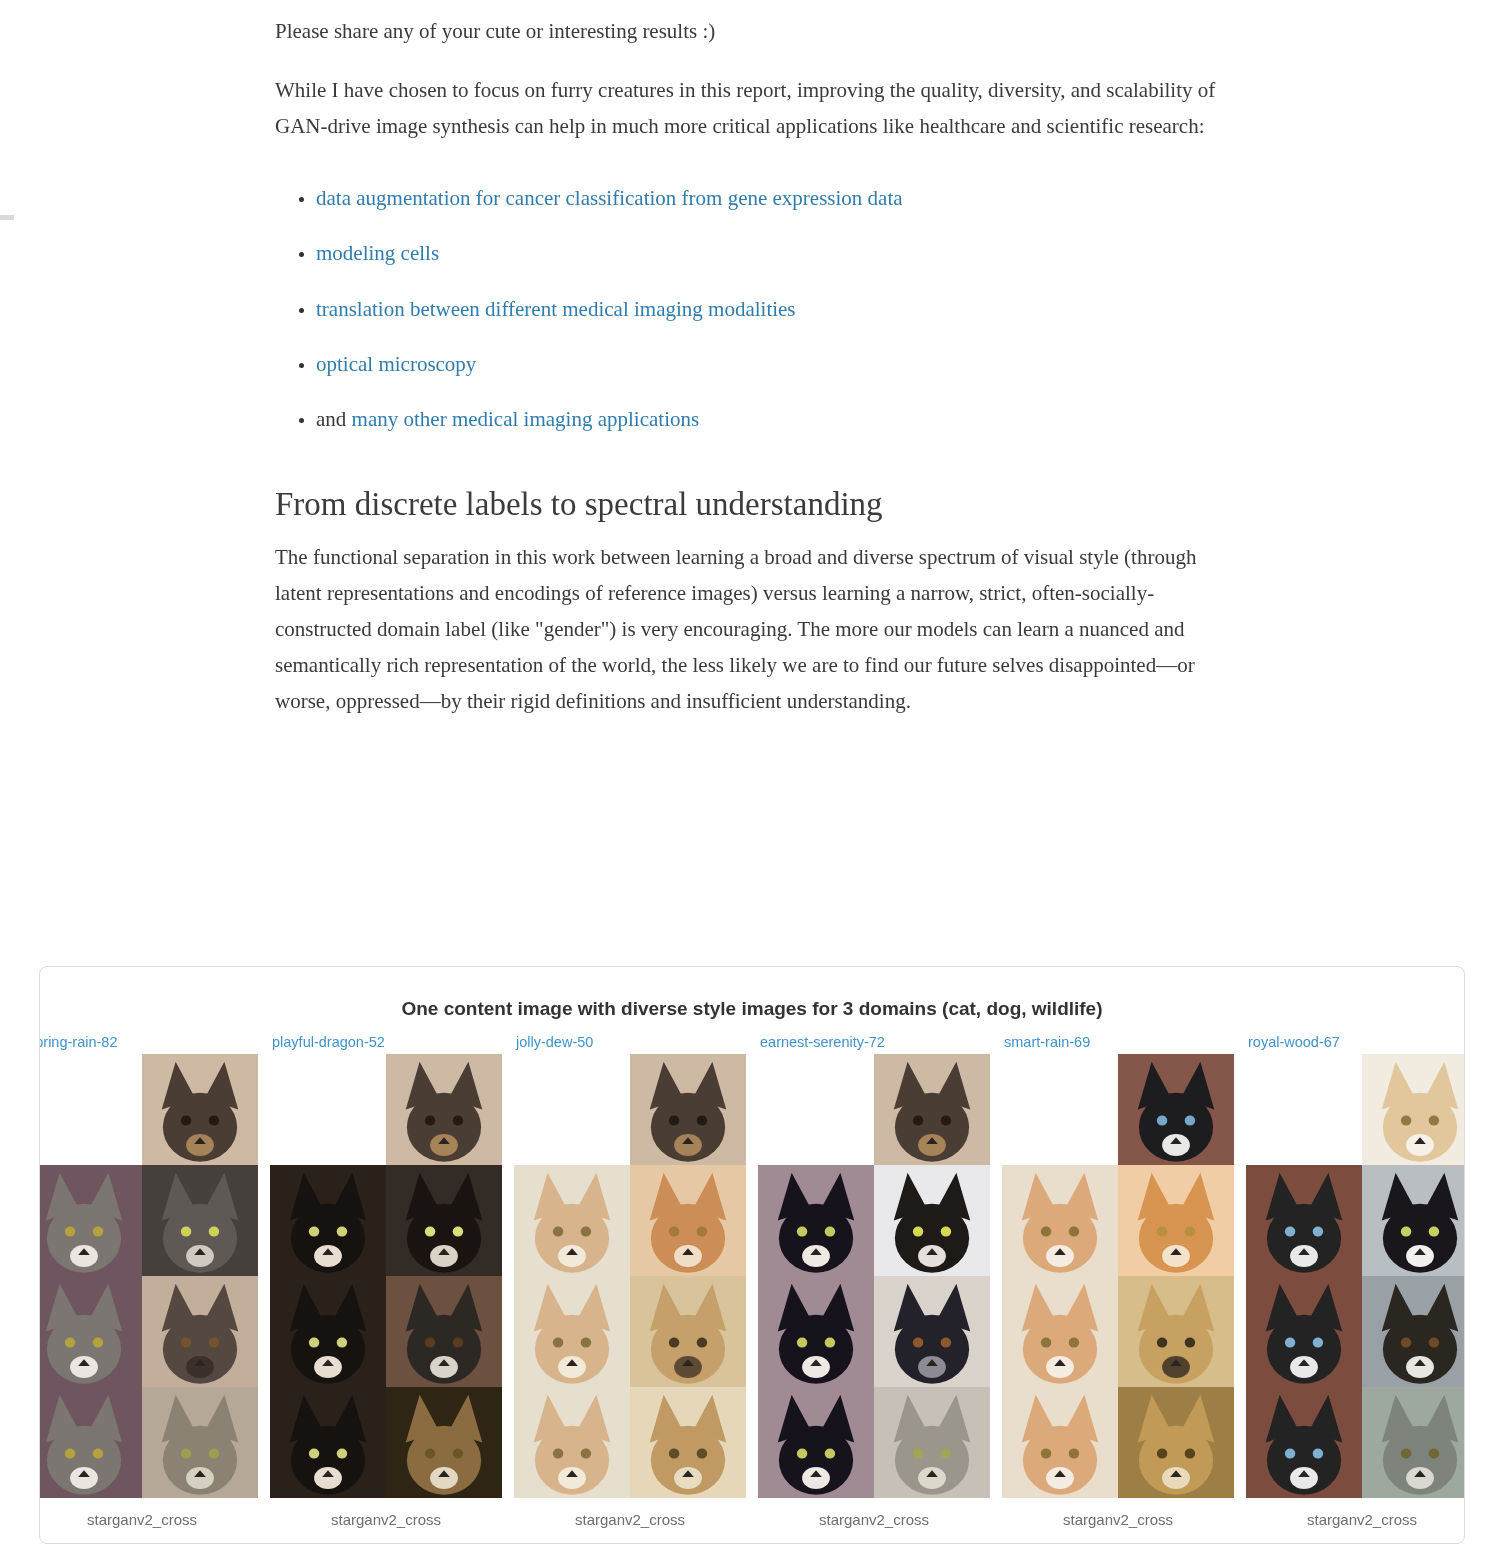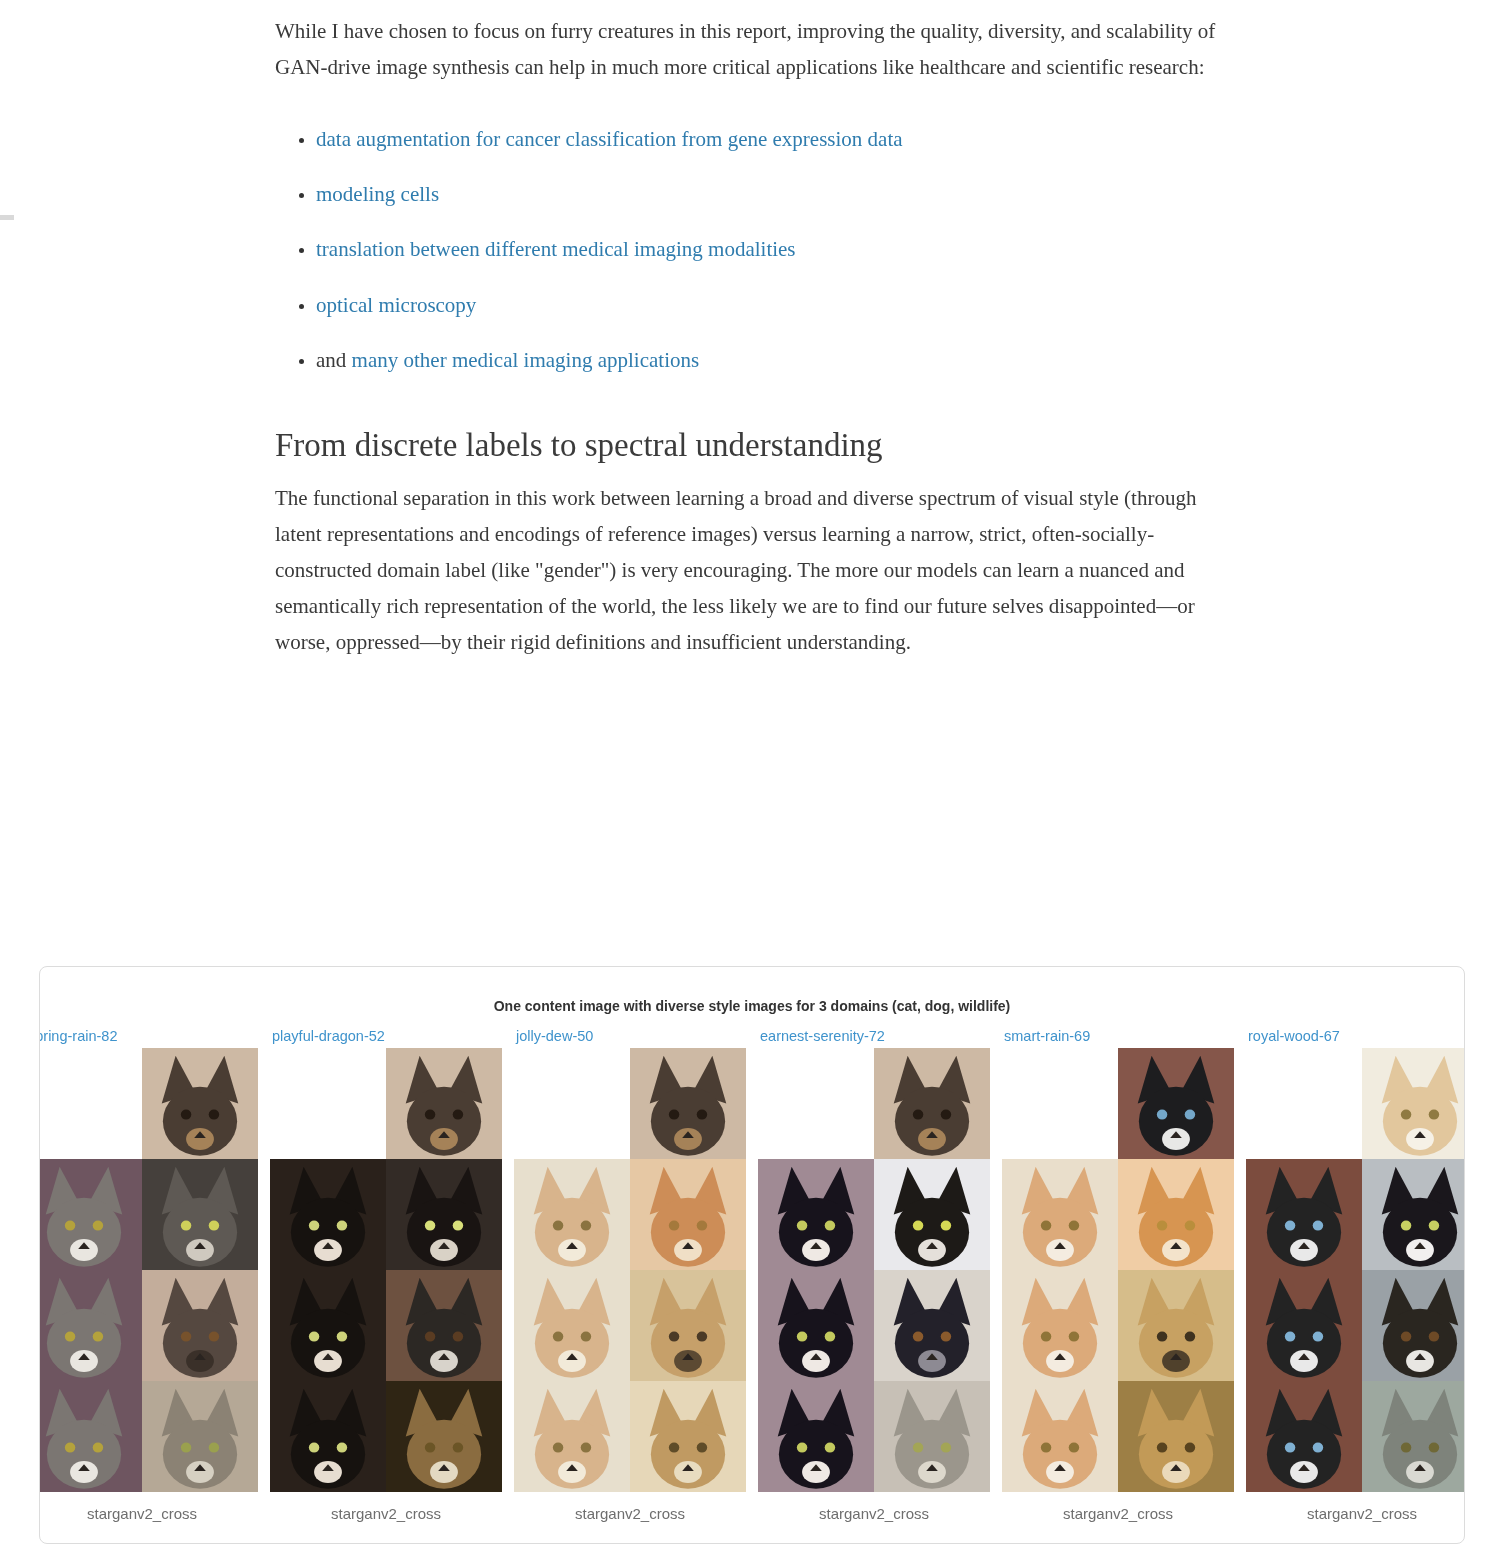--- a/index.html
+++ b/index.html
@@ -62,21 +62,21 @@
     border: 1px solid #dcdcdc;
     border-radius: 8px;
     background: #ffffff;
     font-family: "Liberation Sans", "DejaVu Sans", sans-serif;
     padding-top: 31px;
     overflow: hidden;
   }
   .panel-caption {
     text-align: center;
     font-weight: 700;
-    font-size: 14px;
+    font-size: 19px;
     color: #333333;
     margin-bottom: 13px;
   }
   .runs-row {
     display: flex;
     justify-content: center;
     gap: 12px;
     padding: 0 14px;
   }
   .run-col { width: 233px; }
@@ -104,20 +104,21 @@
   }
 </style>
 </head>
 <body>
 
 <div class="margin-tick"></div>
 
 <main class="doc">
 
 
+  <p>Please share any of your cute or interesting results :)</p>
 
 
   <p>While I have chosen to focus on furry creatures in this report, improving the quality, diversity, and scalability of GAN-drive image synthesis can help in much more critical applications like healthcare and scientific research:</p>
 
   <ul class="links">
     <li><span></span><a href="#">data augmentation for cancer classification from gene expression data</a></li>
     <li><span></span><a href="#">modeling cells</a></li>
     <li><span></span><a href="#">translation between different medical imaging modalities</a></li>
     <li><span></span><a href="#">optical microscopy</a></li>
     <li><span>and </span><a href="#">many other medical imaging applications</a></li>

